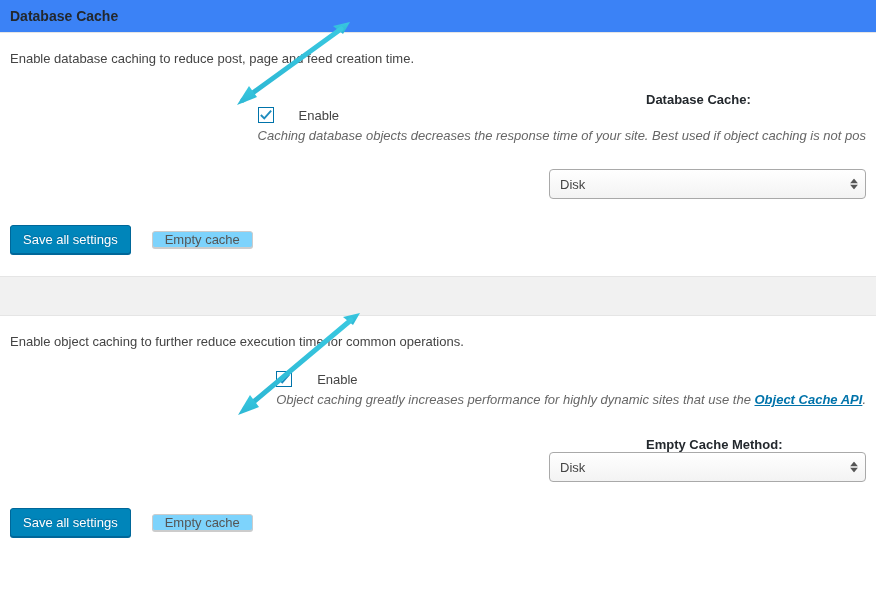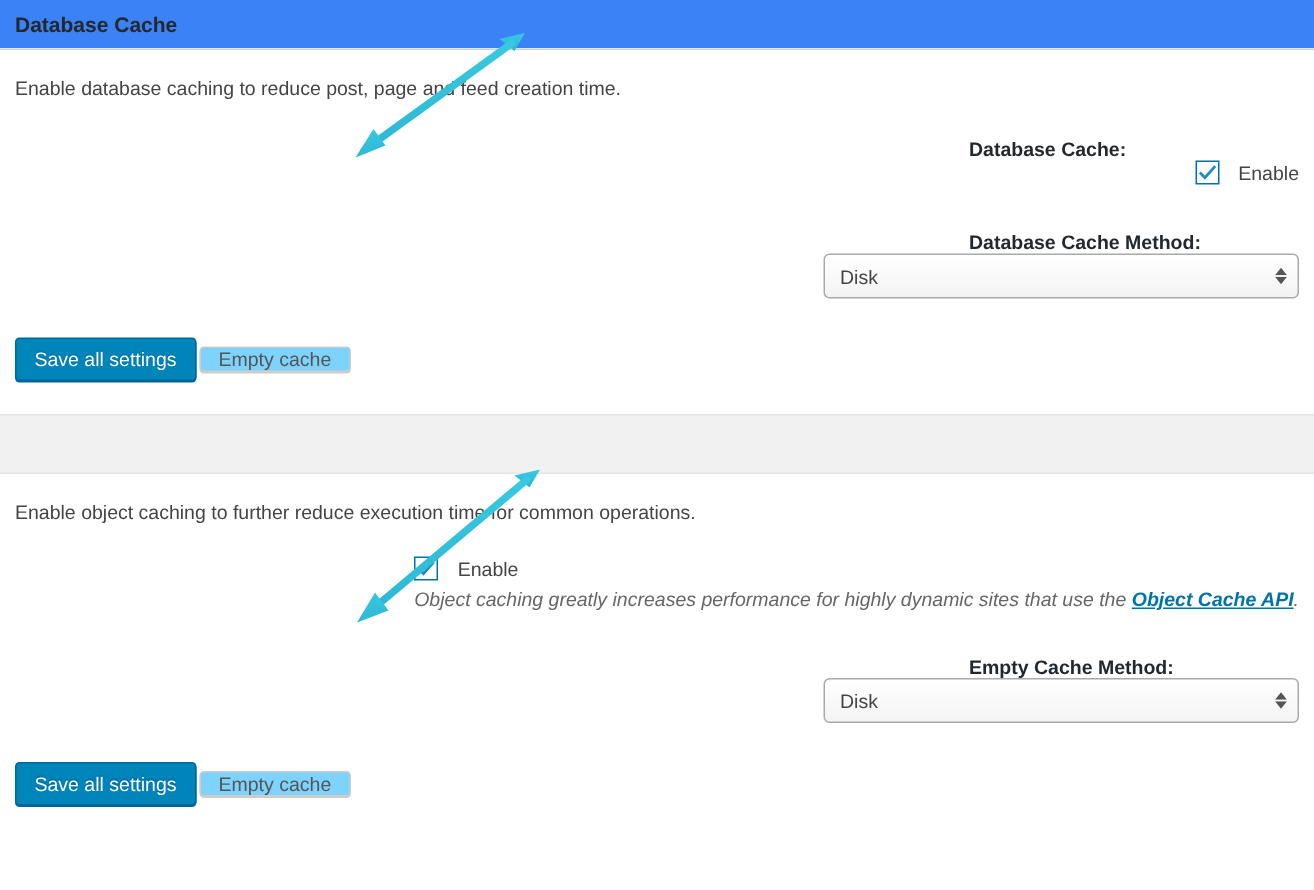--- a/index.html
+++ b/index.html
@@ -40,21 +40,21 @@
       font-size: 13px;
       color: #23282d;
       padding-top: 4px;
     }
     .form-field {
       flex: 1;
     }
     .checkbox-wrap {
       display: inline-flex;
       align-items: center;
-      gap: 13px;
+      gap: 25px;
     }
     .checkbox-box {
       width: 16px;
       height: 16px;
       border: 1px solid #0073aa;
       background: #fff;
       display: inline-flex;
       align-items: center;
       justify-content: center;
       cursor: pointer;
@@ -108,21 +108,21 @@
       top: 50%;
       transform: translateY(-50%);
       display: flex;
       flex-direction: column;
       gap: 1px;
       pointer-events: none;
     }
     .select-arrows svg { display:block; }
     .btn-row {
       display: flex;
-      gap: 2px;
+      gap: 21px;
       align-items: center;
     }
     .btn-primary {
       background: #0085ba;
       border: 1px solid #006799;
       color: #fff;
       padding: 6px 12px;
       font-size: 13px;
       border-radius: 3px;
       cursor: pointer;
@@ -167,25 +167,25 @@
       <div class="form-label">Database Cache:</div>
       <div class="form-field">
         <label class="checkbox-wrap">
           <span class="checkbox-box">
             <svg viewBox="0 0 16 14">
                 <polyline points="2,7 6,11 14,2"></polyline>
               </svg>
           </span>
           <span class="check-label">Enable</span>
         </label>
-      </div>
-    </div>
-
-    <div class="form-row">
-      <div class="form-label">Database Cache Method:</div>
+        <div class="form-hint">Caching database objects decreases the response time of your site. Best used if object caching is not pos</div>
+      </div>
+    </div>
+
+    <div class="form-row">
       <div class="form-field">
         <div class="select-wrap">
           <select>
             <option>Disk</option>
           </select>
           <span class="select-arrows">
             <svg width="8" height="5" viewBox="0 0 8 5">
                 <polygon points="4,0 8,5 0,5" fill="#555"></polygon>
               </svg>
             <svg width="8" height="5" viewBox="0 0 8 5">

